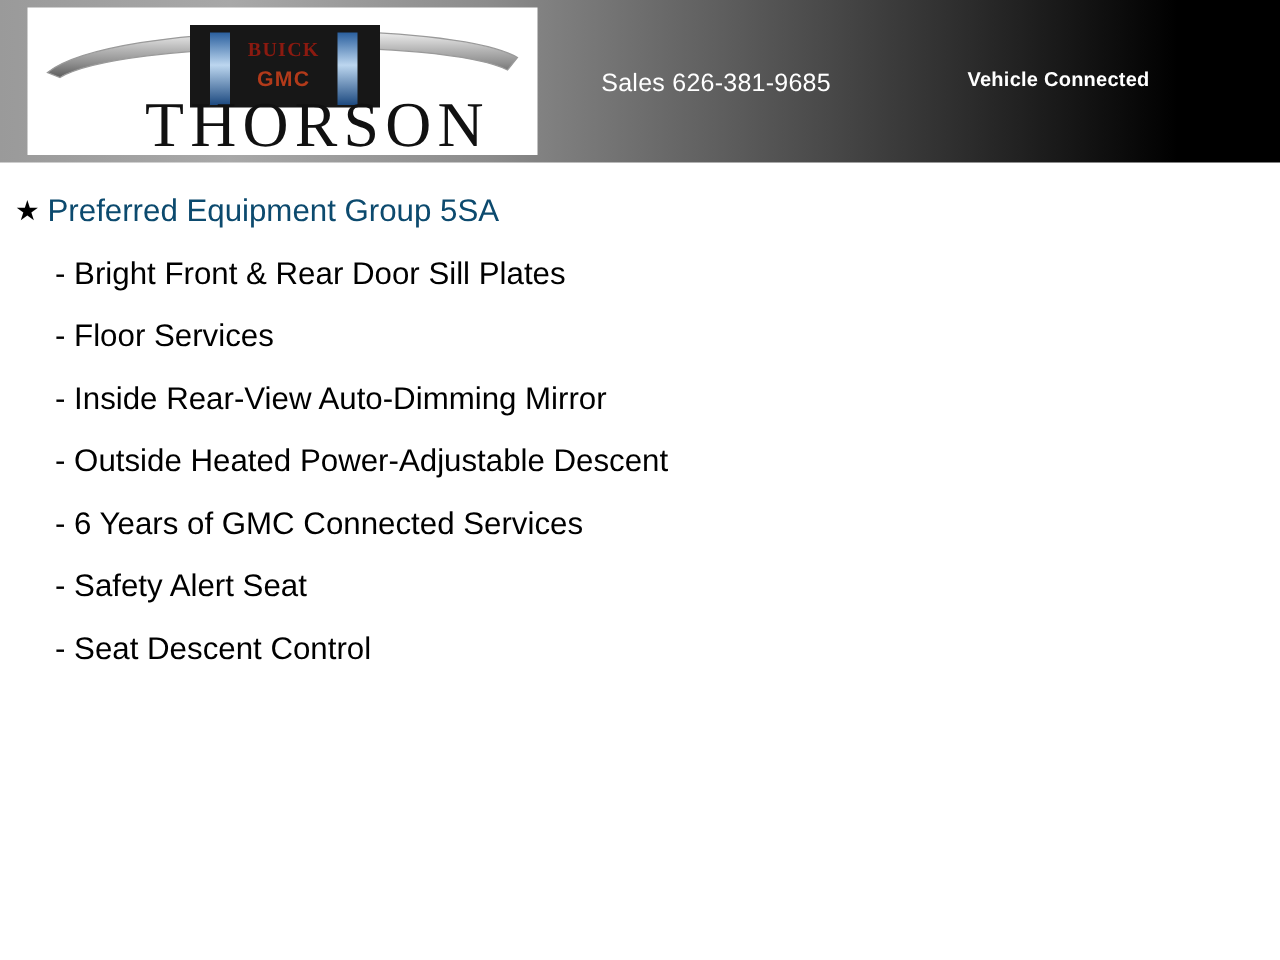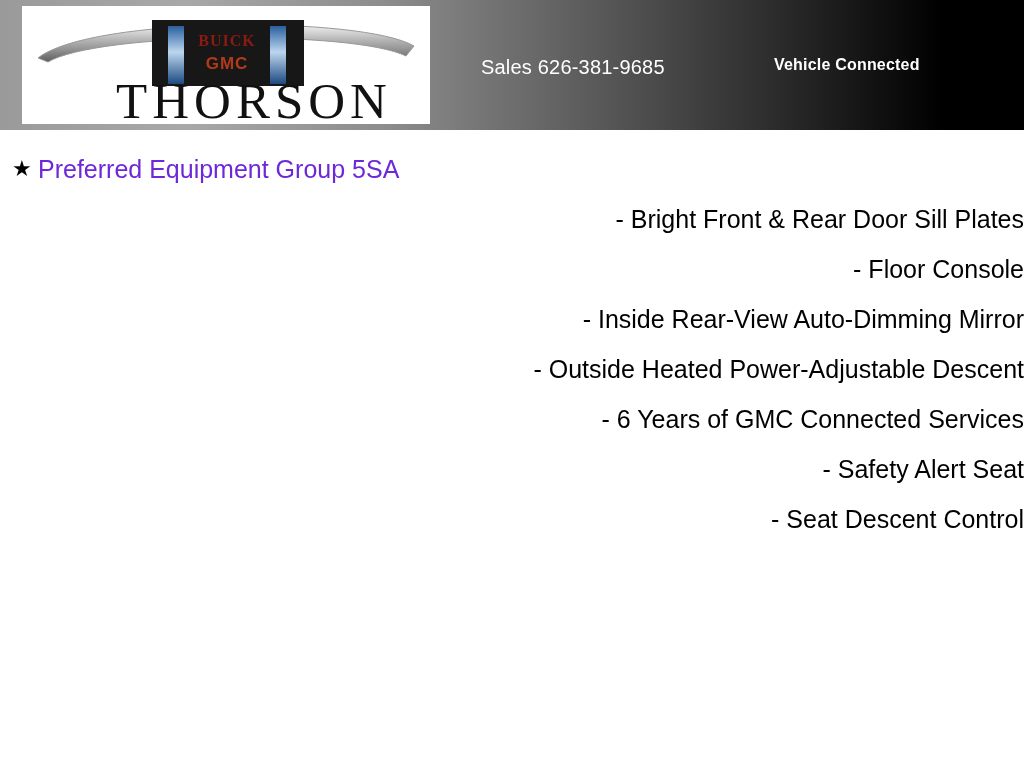--- a/index.html
+++ b/index.html
@@ -141,30 +141,29 @@
     width: 26px;
     font-size: 22px;
     line-height: 30px;
     color: #000000;
     flex: 0 0 26px;
     text-align: left;
   }
   .group-title {
     font-size: 25px;
     line-height: 30px;
-    color: #6d28d9;
+    color: #0c4a6e;
   }
 
   .feature-row {
     padding: 20px 0 0 44px;
     font-size: 25px;
     line-height: 30px;
     color: #000000;
     white-space: nowrap;
-    text-align: right;
   }
 </style>
 </head>
 <body>
 
 <div class="header">
 
   <div class="logo-box">
     <svg class="logo-arc" viewBox="0 0 388 52">
       <defs>
@@ -193,20 +192,20 @@
 </div>
 
 <div class="content">
 
   <div class="group-row">
     <span class="star-icon">★</span>
     <span class="group-title">Preferred Equipment Group 5SA</span>
   </div>
 
   <div class="feature-row">- Bright Front &amp; Rear Door Sill Plates</div>
-  <div class="feature-row">- Floor Console</div>
+  <div class="feature-row">- Floor Services</div>
   <div class="feature-row">- Inside Rear-View Auto-Dimming Mirror</div>
   <div class="feature-row">- Outside Heated Power-Adjustable Descent</div>
   <div class="feature-row">- 6 Years of GMC Connected Services</div>
   <div class="feature-row">- Safety Alert Seat</div>
   <div class="feature-row">- Seat Descent Control</div>
 
 </div>
 
 </body></html>

